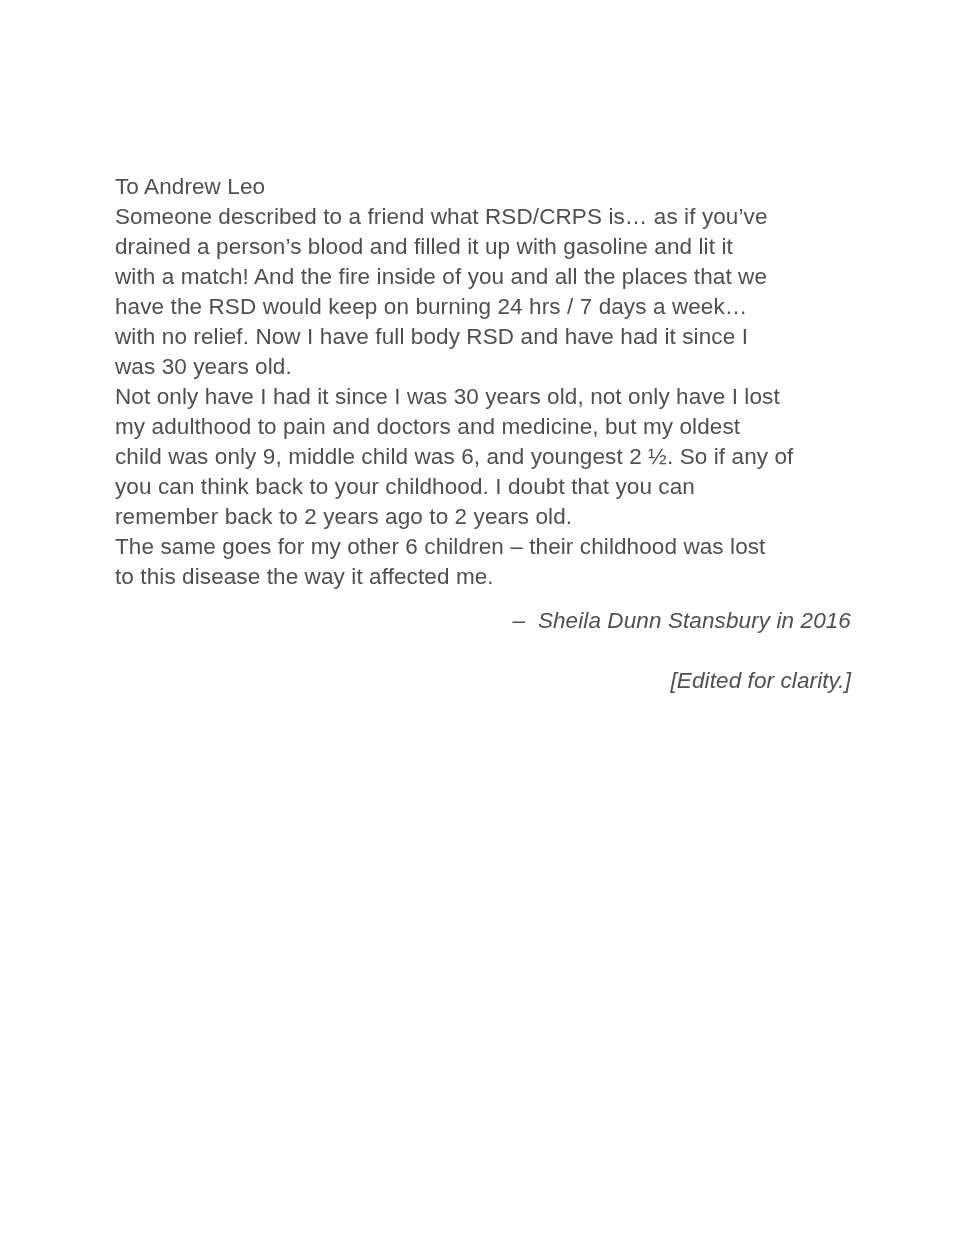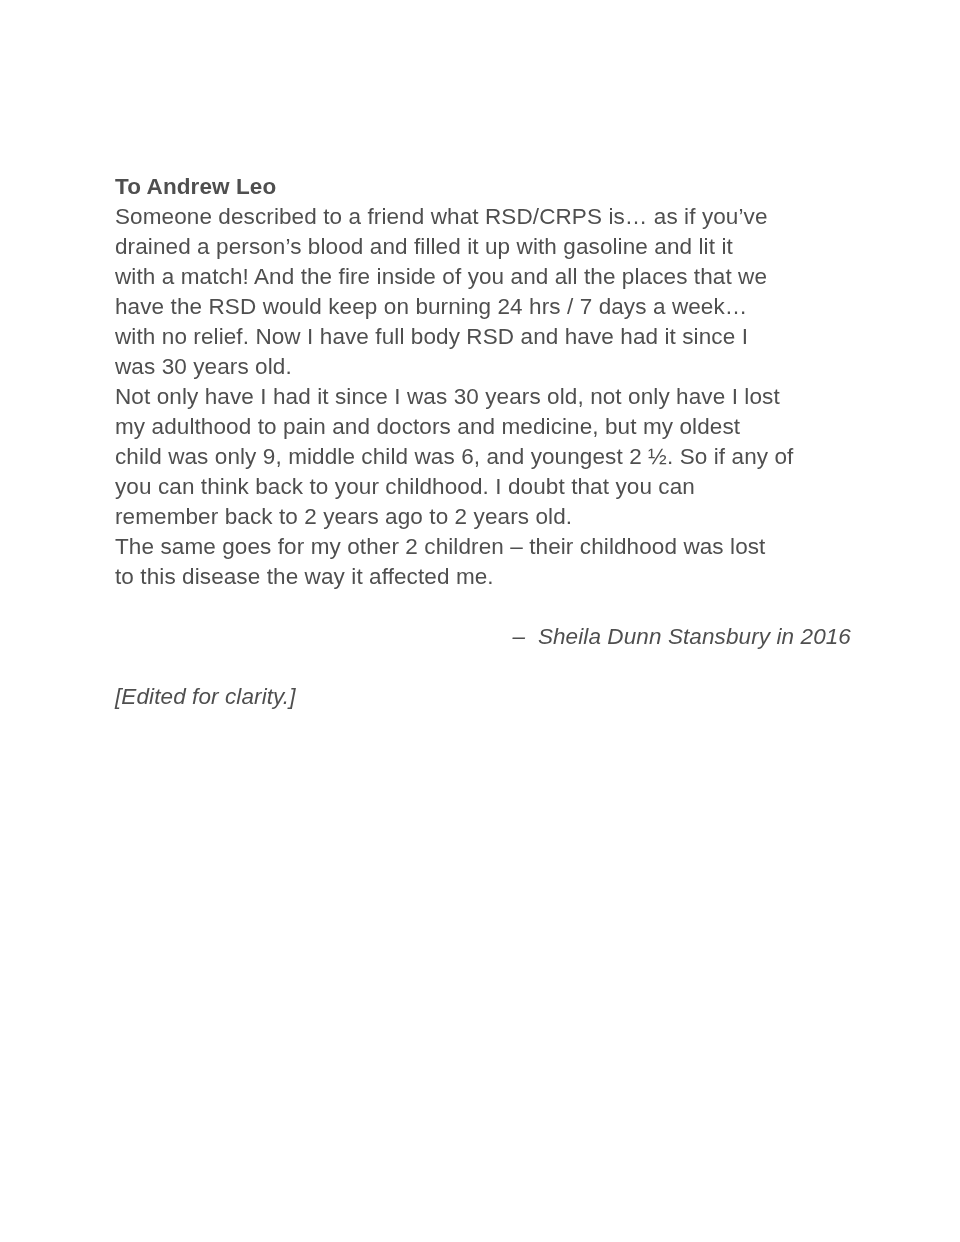--- a/index.html
+++ b/index.html
@@ -15,33 +15,33 @@
     left: 115px;
     top: 172px;
     width: 736px;
     color: #4f4f4f;
     font-size: 22.5px;
     line-height: 30px;
     letter-spacing: 0.1px;
   }
   .salutation {
     white-space: pre-line;
-    font-weight: bold;
   }
   .paragraph {
     white-space: pre-line;
   }
   .signature {
-    margin-top: 30px;
+    margin-top: 14px;
     text-align: right;
     font-style: italic;
     white-space: pre;
   }
   .edit-note {
     margin-top: 30px;
+    text-align: right;
     font-style: italic;
     white-space: pre;
   }
 </style>
 </head>
 <body>
 
 <div class="page">
   <div class="salutation">To Andrew Leo</div>
 
@@ -52,20 +52,20 @@
 with no relief. Now I have full body RSD and have had it since I
 was 30 years old.</p>
 
   <p class="paragraph">Not only have I had it since I was 30 years old, not only have I lost
 my adulthood to pain and doctors and medicine, but my oldest
 child was only 9, middle child was 6, and youngest 2 ½. So if any of
 you can think back to your childhood. I doubt that you can
 remember back to 2 years ago to 2 years old.</p>
 
 
-  <p class="paragraph">The same goes for my other 2 children – their childhood was lost
+  <p class="paragraph">The same goes for my other 6 children – their childhood was lost
 to this disease the way it affected me.</p>
 
 
   <div class="signature">–  Sheila Dunn Stansbury in 2016</div>
 
   <div class="edit-note">[Edited for clarity.]</div>
 </div>
 
 </body></html>

